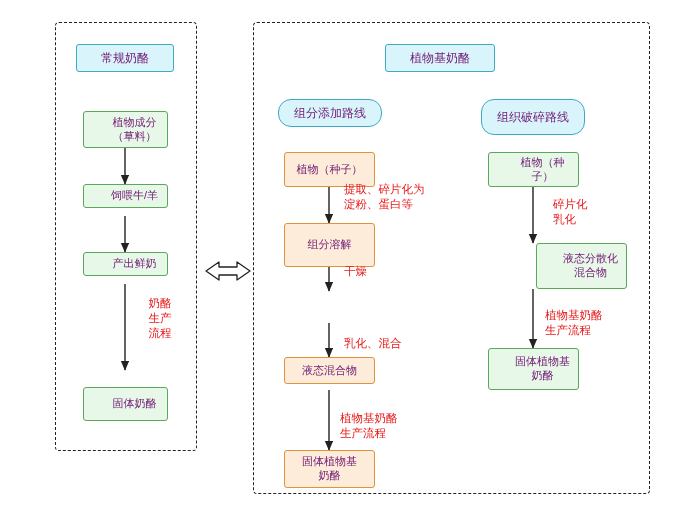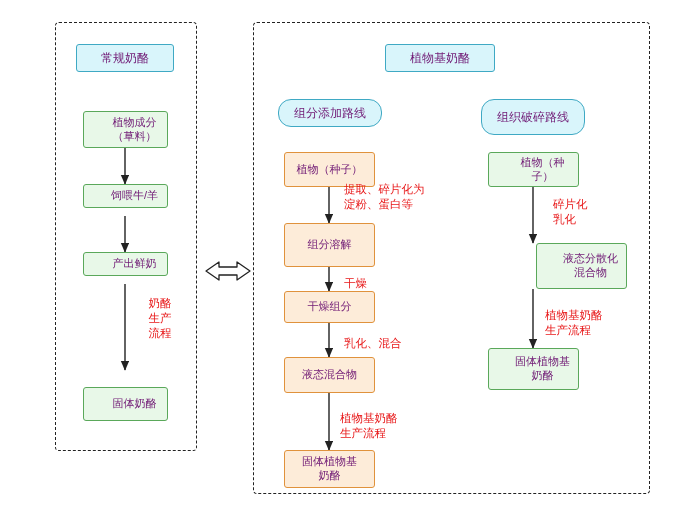--- a/index.html
+++ b/index.html
@@ -120,39 +120,38 @@
   <div class="node cyan rounded title" style="left:481px; top:99px; width:104px; height:36px;">组织破碎路线</div>
 
   <div class="node green" style="left:83px; top:111px; width:85px; height:37px; white-space:pre-line;">植物成分
 （草料）</div>
   <div class="node green" style="left:83px; top:184px; width:85px; height:24px;">饲喂牛/羊</div>
   <div class="node green" style="left:83px; top:252px; width:85px; height:24px;">产出鲜奶</div>
   <div class="node green" style="left:83px; top:387px; width:85px; height:34px;">固体奶酪</div>
 
   <div class="node orange" style="left:284px; top:152px; width:91px; height:35px;">植物（种子）</div>
   <div class="node orange" style="left:284px; top:223px; width:91px; height:44px;">组分溶解</div>
-  <div class="node orange" style="left:284px; top:291px; width:91px; height:32px;">干燥组分</div>
-  <div class="node orange" style="left:284px; top:357px; width:91px; height:36px;">液态混合物</div>
+  <div class="node orange" style="left:284px; top:357px; width:91px; height:27px;">液态混合物</div>
   <div class="node orange" style="left:284px; top:450px; width:91px; height:38px; white-space:pre-line;">固体植物基
 奶酪</div>
 
   <div class="node green" style="left:488px; top:152px; width:91px; height:35px;">植物（种子）</div>
   <div class="node green" style="left:488px; top:243px; width:91px; height:46px; white-space:pre-line;margin-left:48px;">液态分散化
 混合物</div>
   <div class="node green" style="left:488px; top:348px; width:91px; height:42px; white-space:pre-line;">固体植物基
 奶酪</div>
 
   <div class="label center" style="left:130px; top:296px; width:60px;">奶酪
 生产
 流程</div>
 
   <div class="label" style="left:344px; top:182px; width:120px;">提取、碎片化为
 淀粉、蛋白等</div>
 
-  <div class="label" style="left:344px; top:264px; width:70px;margin-top:12px;">干燥</div>
+  <div class="label" style="left:344px; top:264px; width:70px;">干燥</div>
 
   <div class="label" style="left:344px; top:336px; width:90px;">乳化、混合</div>
 
   <div class="label" style="left:340px; top:411px; width:110px;">植物基奶酪
 生产流程</div>
 
   <div class="label" style="left:545px; top:197px; width:70px;margin-left:8px;">碎片化
 乳化</div>
 
   <div class="label" style="left:545px; top:308px; width:110px;">植物基奶酪

